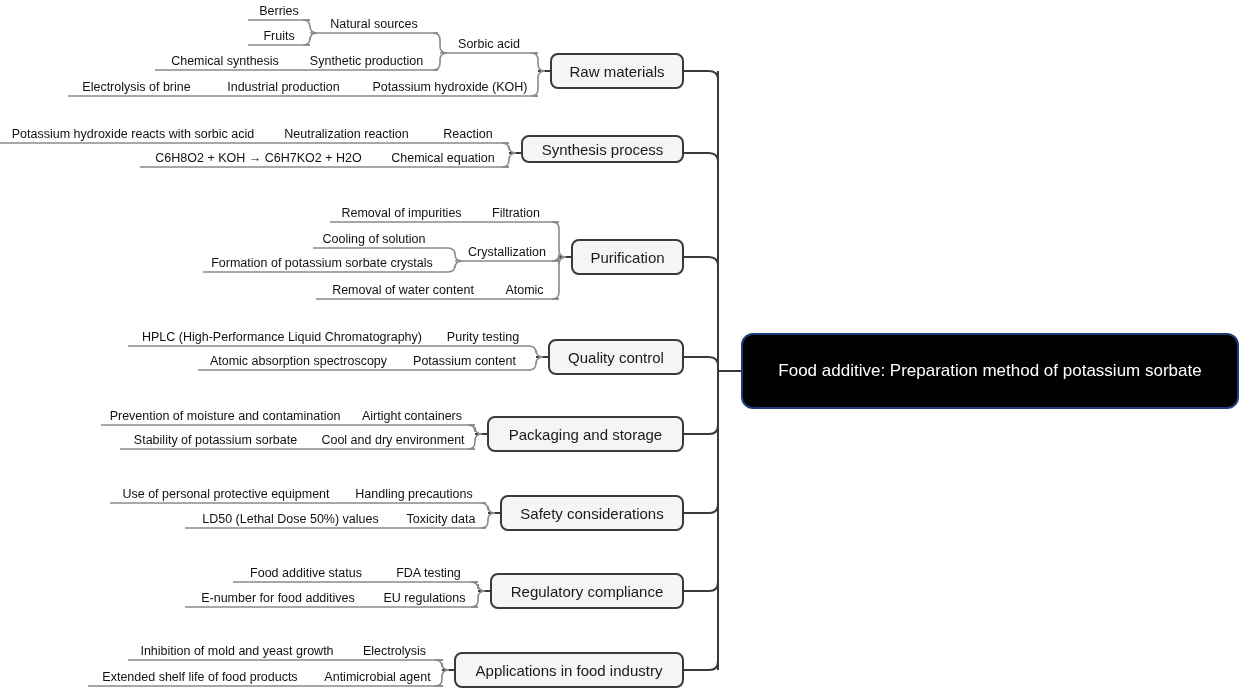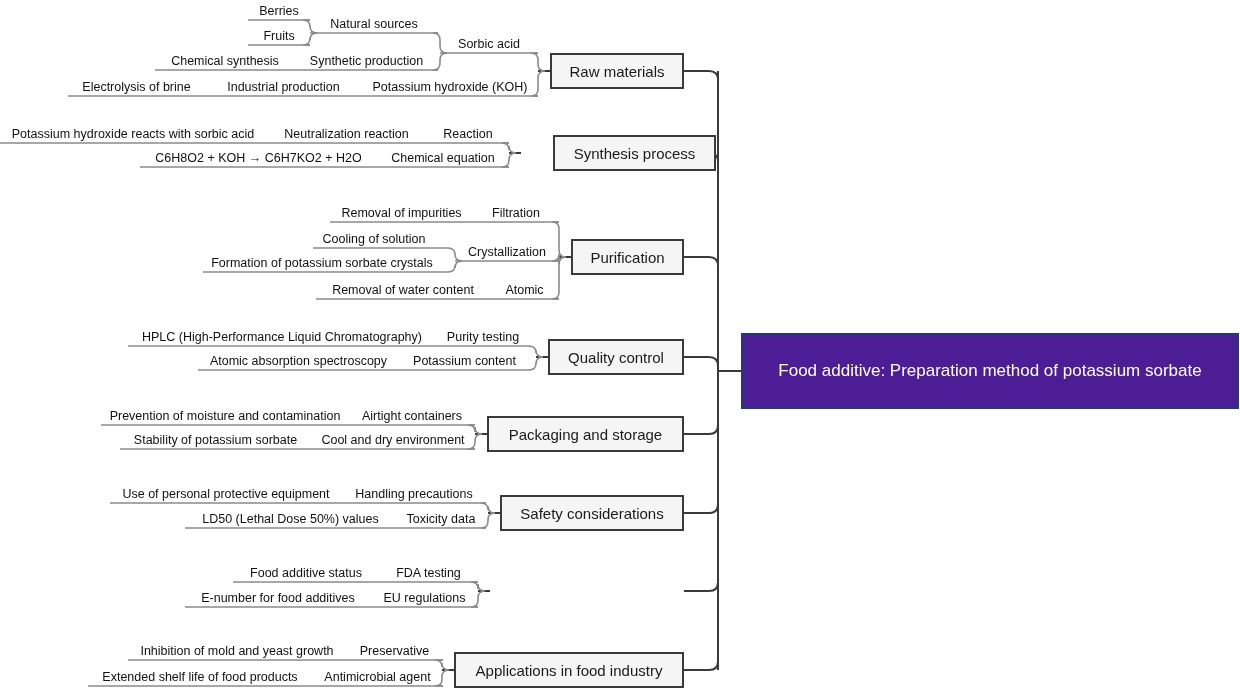--- a/index.html
+++ b/index.html
@@ -1,26 +1,26 @@
 <!DOCTYPE html>
 <html><head>
 <meta charset="utf-8">
 <style>
   html,body{margin:0;padding:0;background:#ffffff;}
   body{width:1240px;height:688px;overflow:hidden;font-family:"Liberation Sans",sans-serif;}
   #stage{position:relative;width:1240px;height:688px;background:#ffffff;}
   #wires{position:absolute;left:0;top:0;width:1240px;height:688px;pointer-events:none;}
   .node{position:absolute;box-sizing:border-box;}
   .root-node{
-    background:#4c1d95;border:2px solid #1F3C7A;border-radius:0;
+    background:#000000;border:2px solid #1F3C7A;border-radius:12px;
     color:#ffffff;display:flex;align-items:center;justify-content:center;
     text-align:center;font-size:17px;line-height:1.35;padding:20px 14px;
   }
   .branch-node{
-    background:#F5F5F5;border:2px solid #3A3A3A;border-radius:0;
+    background:#F5F5F5;border:2px solid #3A3A3A;border-radius:8px;
     color:#1a1a1a;display:flex;align-items:center;justify-content:center;
     text-align:center;font-size:15px;white-space:nowrap;padding:0 14px;
   }
   .leaf-label{
     color:#111111;font-size:12.5px;white-space:nowrap;
     display:flex;align-items:flex-end;justify-content:center;
     line-height:1;padding-bottom:3px;
   }
 </style>
 </head>
@@ -133,21 +133,21 @@
     <div class="node branch-node" style="left: 550px; top: 53px; width: 134px; height: 36px;">Raw materials</div>
     <div class="node leaf-label" style="left: 310px; top: 11px; width: 128px; height: 22px;">Natural sources</div>
     <div class="node leaf-label" style="left: 248px; top: -2px; width: 62px; height: 22px;">Berries</div>
     <div class="node leaf-label" style="left: 248px; top: 23px; width: 62px; height: 22px;">Fruits</div>
     <div class="node leaf-label" style="left: 295px; top: 48px; width: 143px; height: 22px;">Synthetic production</div>
     <div class="node leaf-label" style="left: 155px; top: 48px; width: 140px; height: 22px;">Chemical synthesis</div>
     <div class="node leaf-label" style="left: 440px; top: 31px; width: 98px; height: 22px;">Sorbic acid</div>
     <div class="node leaf-label" style="left: 205px; top: 74px; width: 157px; height: 22px;">Industrial production</div>
     <div class="node leaf-label" style="left: 68px; top: 74px; width: 137px; height: 22px;">Electrolysis of brine</div>
     <div class="node leaf-label" style="left: 362px; top: 74px; width: 176px; height: 22px;">Potassium hydroxide (KOH)</div>
-    <div class="node branch-node" style="left: 521px; top: 135px; width: 163px; height: 36px; margin-left: 32px;">Synthesis process</div>
+    <div class="node branch-node" style="left: 521px; top: 135px; width: 163px; height: 28px;">Synthesis process</div>
     <div class="node leaf-label" style="left: 266px; top: 121px; width: 161px; height: 22px;">Neutralization reaction</div>
     <div class="node leaf-label" style="left: 0px; top: 121px; width: 266px; height: 22px;">Potassium hydroxide reacts with sorbic acid</div>
     <div class="node leaf-label" style="left: 427px; top: 121px; width: 82px; height: 22px;">Reaction</div>
     <div class="node leaf-label" style="left: 140px; top: 145px; width: 237px; height: 22px;">C6H8O2 + KOH → C6H7KO2 + H2O</div>
     <div class="node leaf-label" style="left: 377px; top: 145px; width: 132px; height: 22px; text-align: right;">Chemical equation</div>
     <div class="node branch-node" style="left: 571px; top: 239px; width: 113px; height: 36px;">Purification</div>
     <div class="node leaf-label" style="left: 330px; top: 200px; width: 143px; height: 22px;">Removal of impurities</div>
     <div class="node leaf-label" style="left: 473px; top: 200px; width: 86px; height: 22px;">Filtration</div>
     <div class="node leaf-label" style="left: 313px; top: 226px; width: 122px; height: 22px;">Cooling of solution</div>
     <div class="node leaf-label" style="left: 198px; top: 250px; width: 232px; height: 22px; margin-left: 8px;">Formation of potassium sorbate crystals</div>
@@ -162,22 +162,23 @@
     <div class="node branch-node" style="left: 487px; top: 416px; width: 197px; height: 36px;">Packaging and storage</div>
     <div class="node leaf-label" style="left: 101px; top: 403px; width: 248px; height: 22px;">Prevention of moisture and contamination</div>
     <div class="node leaf-label" style="left: 349px; top: 403px; width: 126px; height: 22px;">Airtight containers</div>
     <div class="node leaf-label" style="left: 120px; top: 427px; width: 191px; height: 22px;">Stability of potassium sorbate</div>
     <div class="node leaf-label" style="left: 311px; top: 427px; width: 164px; height: 22px;">Cool and dry environment</div>
     <div class="node branch-node" style="left: 500px; top: 495px; width: 184px; height: 36px;">Safety considerations</div>
     <div class="node leaf-label" style="left: 110px; top: 481px; width: 232px; height: 22px;">Use of personal protective equipment</div>
     <div class="node leaf-label" style="left: 342px; top: 481px; width: 144px; height: 22px;">Handling precautions</div>
     <div class="node leaf-label" style="left: 185px; top: 506px; width: 211px; height: 22px;">LD50 (Lethal Dose 50%) values</div>
     <div class="node leaf-label" style="left: 396px; top: 506px; width: 90px; height: 22px;">Toxicity data</div>
+    <div class="node branch-node" style="left: 490px; top: 573px; width: 194px; height: 36px;">Regulatory compliance</div>
     <div class="node leaf-label" style="left: 233px; top: 560px; width: 146px; height: 22px;">Food additive status</div>
     <div class="node leaf-label" style="left: 379px; top: 560px; width: 99px; height: 22px;">FDA testing</div>
     <div class="node leaf-label" style="left: 185px; top: 585px; width: 186px; height: 22px;">E-number for food additives</div>
     <div class="node leaf-label" style="left: 371px; top: 585px; width: 107px; height: 22px;">EU regulations</div>
     <div class="node branch-node" style="left: 454px; top: 652px; width: 230px; height: 36px;">Applications in food industry</div>
     <div class="node leaf-label" style="left: 128px; top: 638px; width: 218px; height: 22px;">Inhibition of mold and yeast growth</div>
-    <div class="node leaf-label" style="left: 346px; top: 638px; width: 97px; height: 22px;">Preservative</div>
+    <div class="node leaf-label" style="left: 346px; top: 638px; width: 97px; height: 22px;">Electrolysis</div>
     <div class="node leaf-label" style="left: 88px; top: 664px; width: 224px; height: 22px;">Extended shelf life of food products</div>
     <div class="node leaf-label" style="left: 312px; top: 664px; width: 131px; height: 22px;">Antimicrobial agent</div>
   </div>
 
 </body></html>

